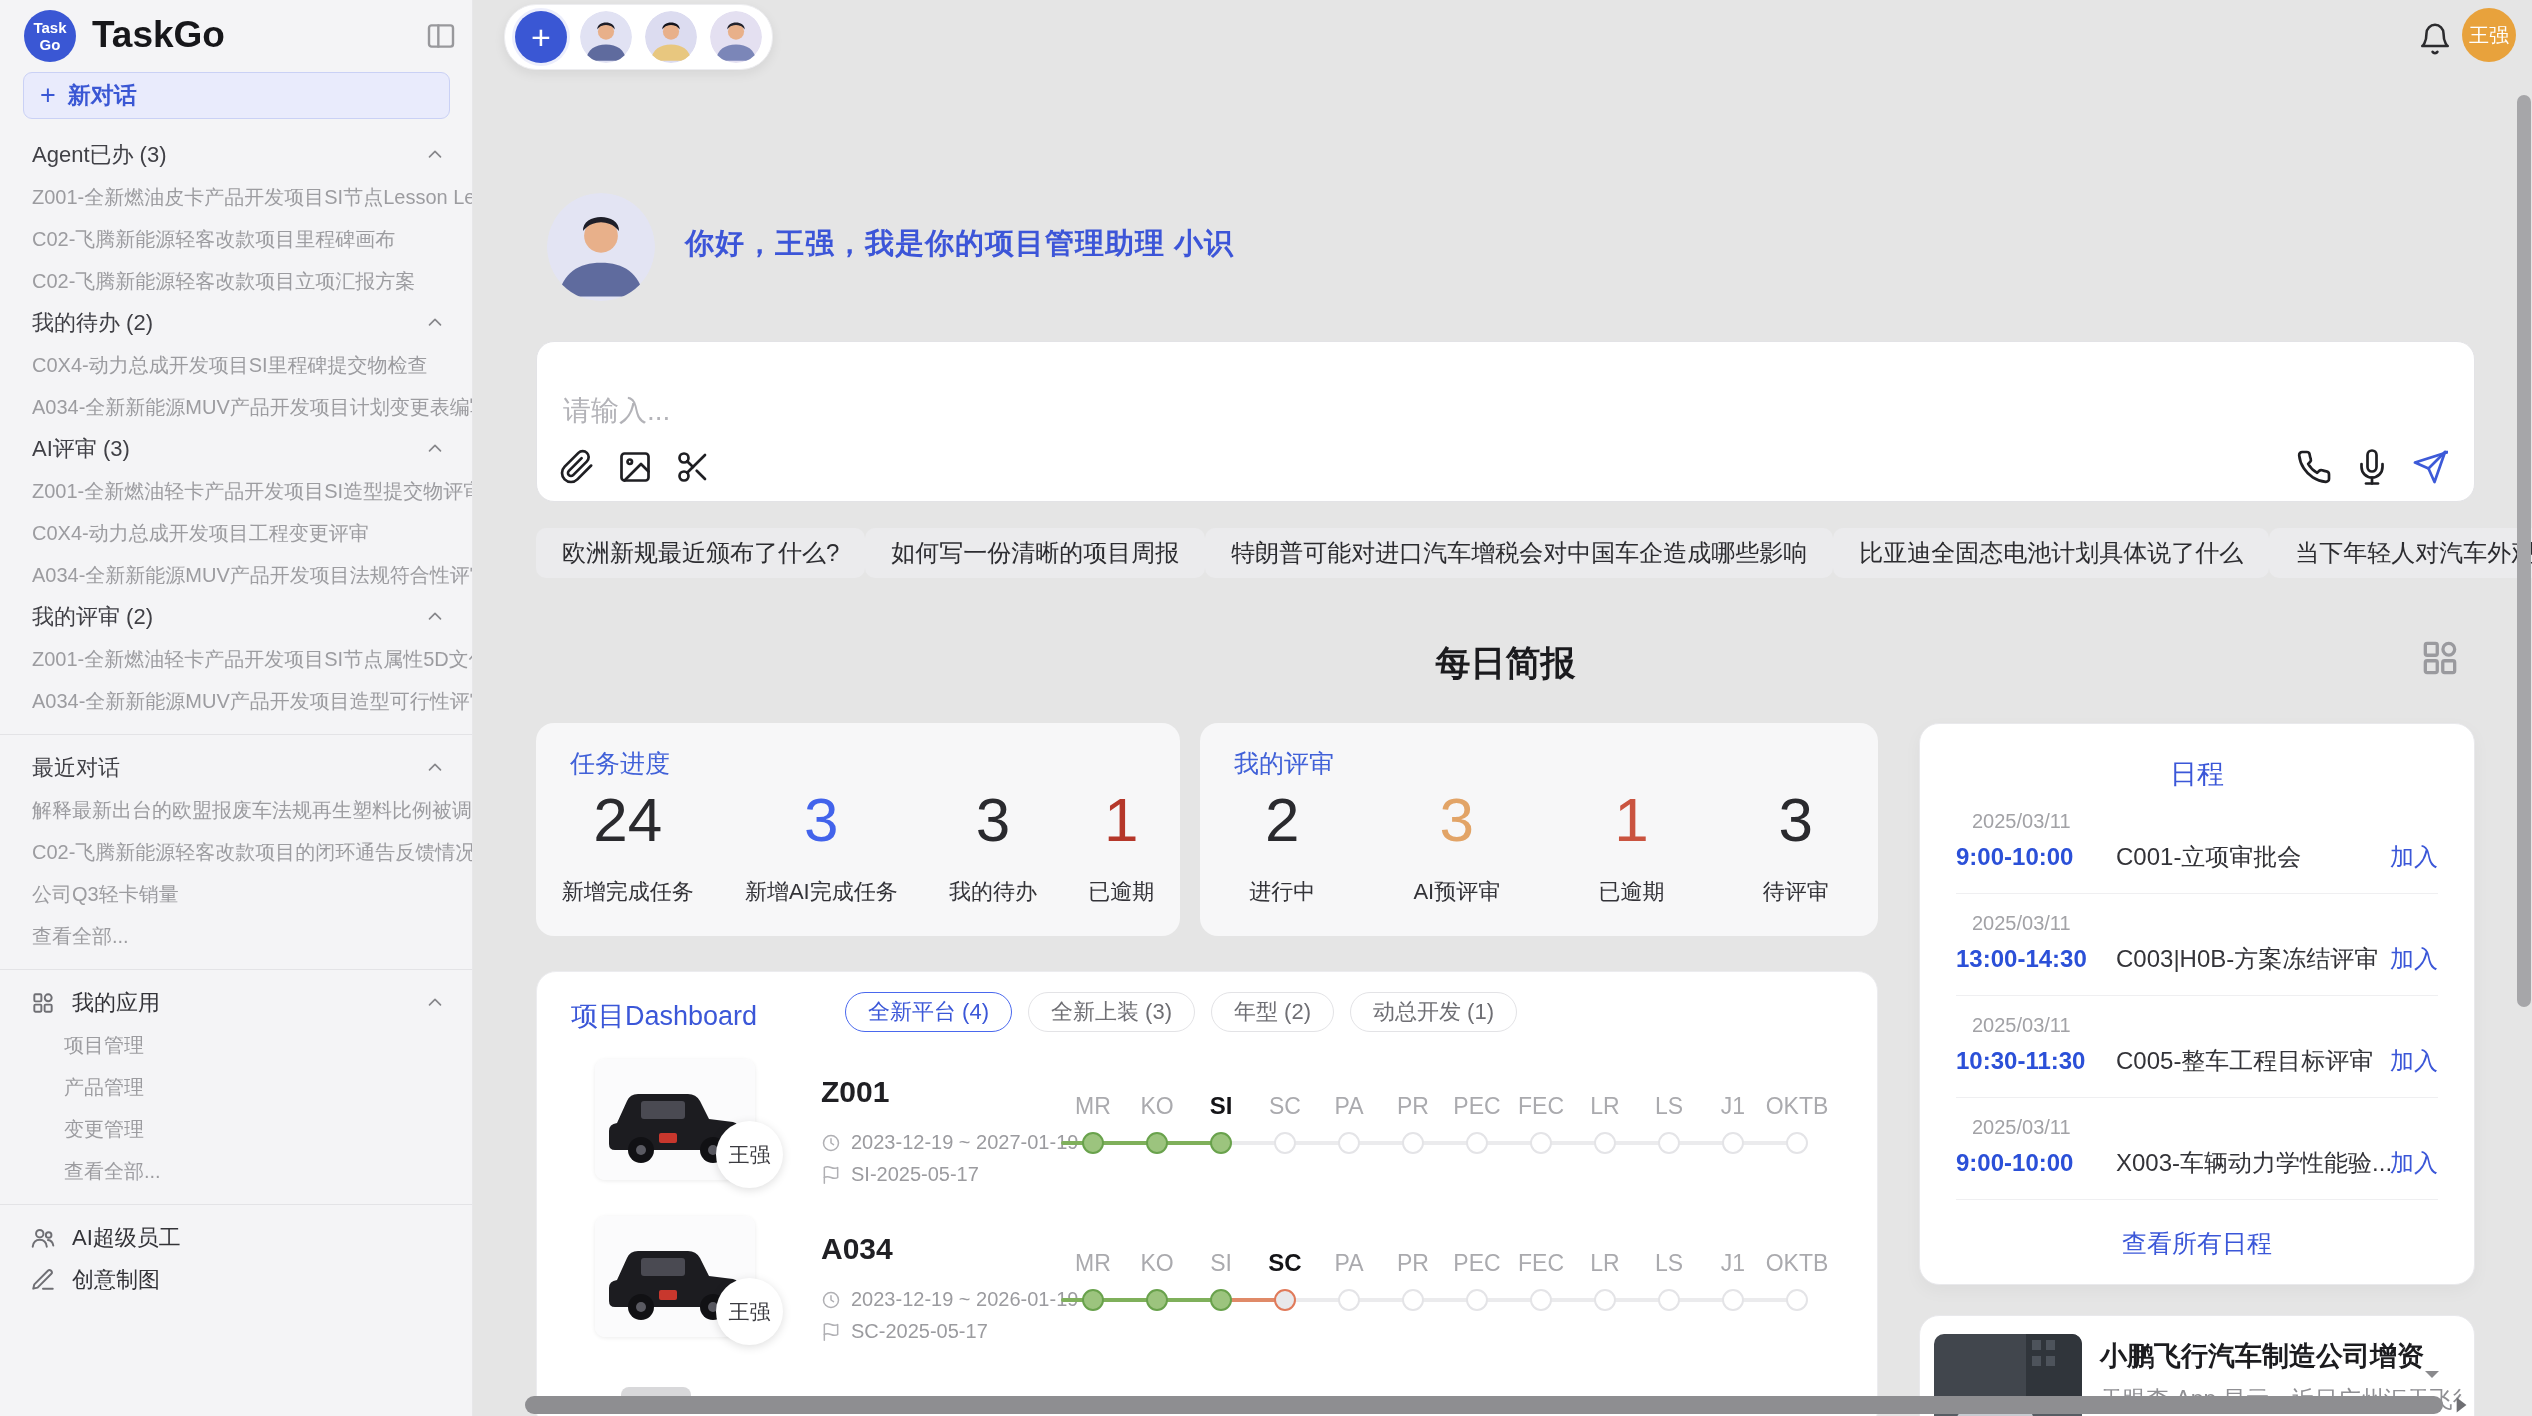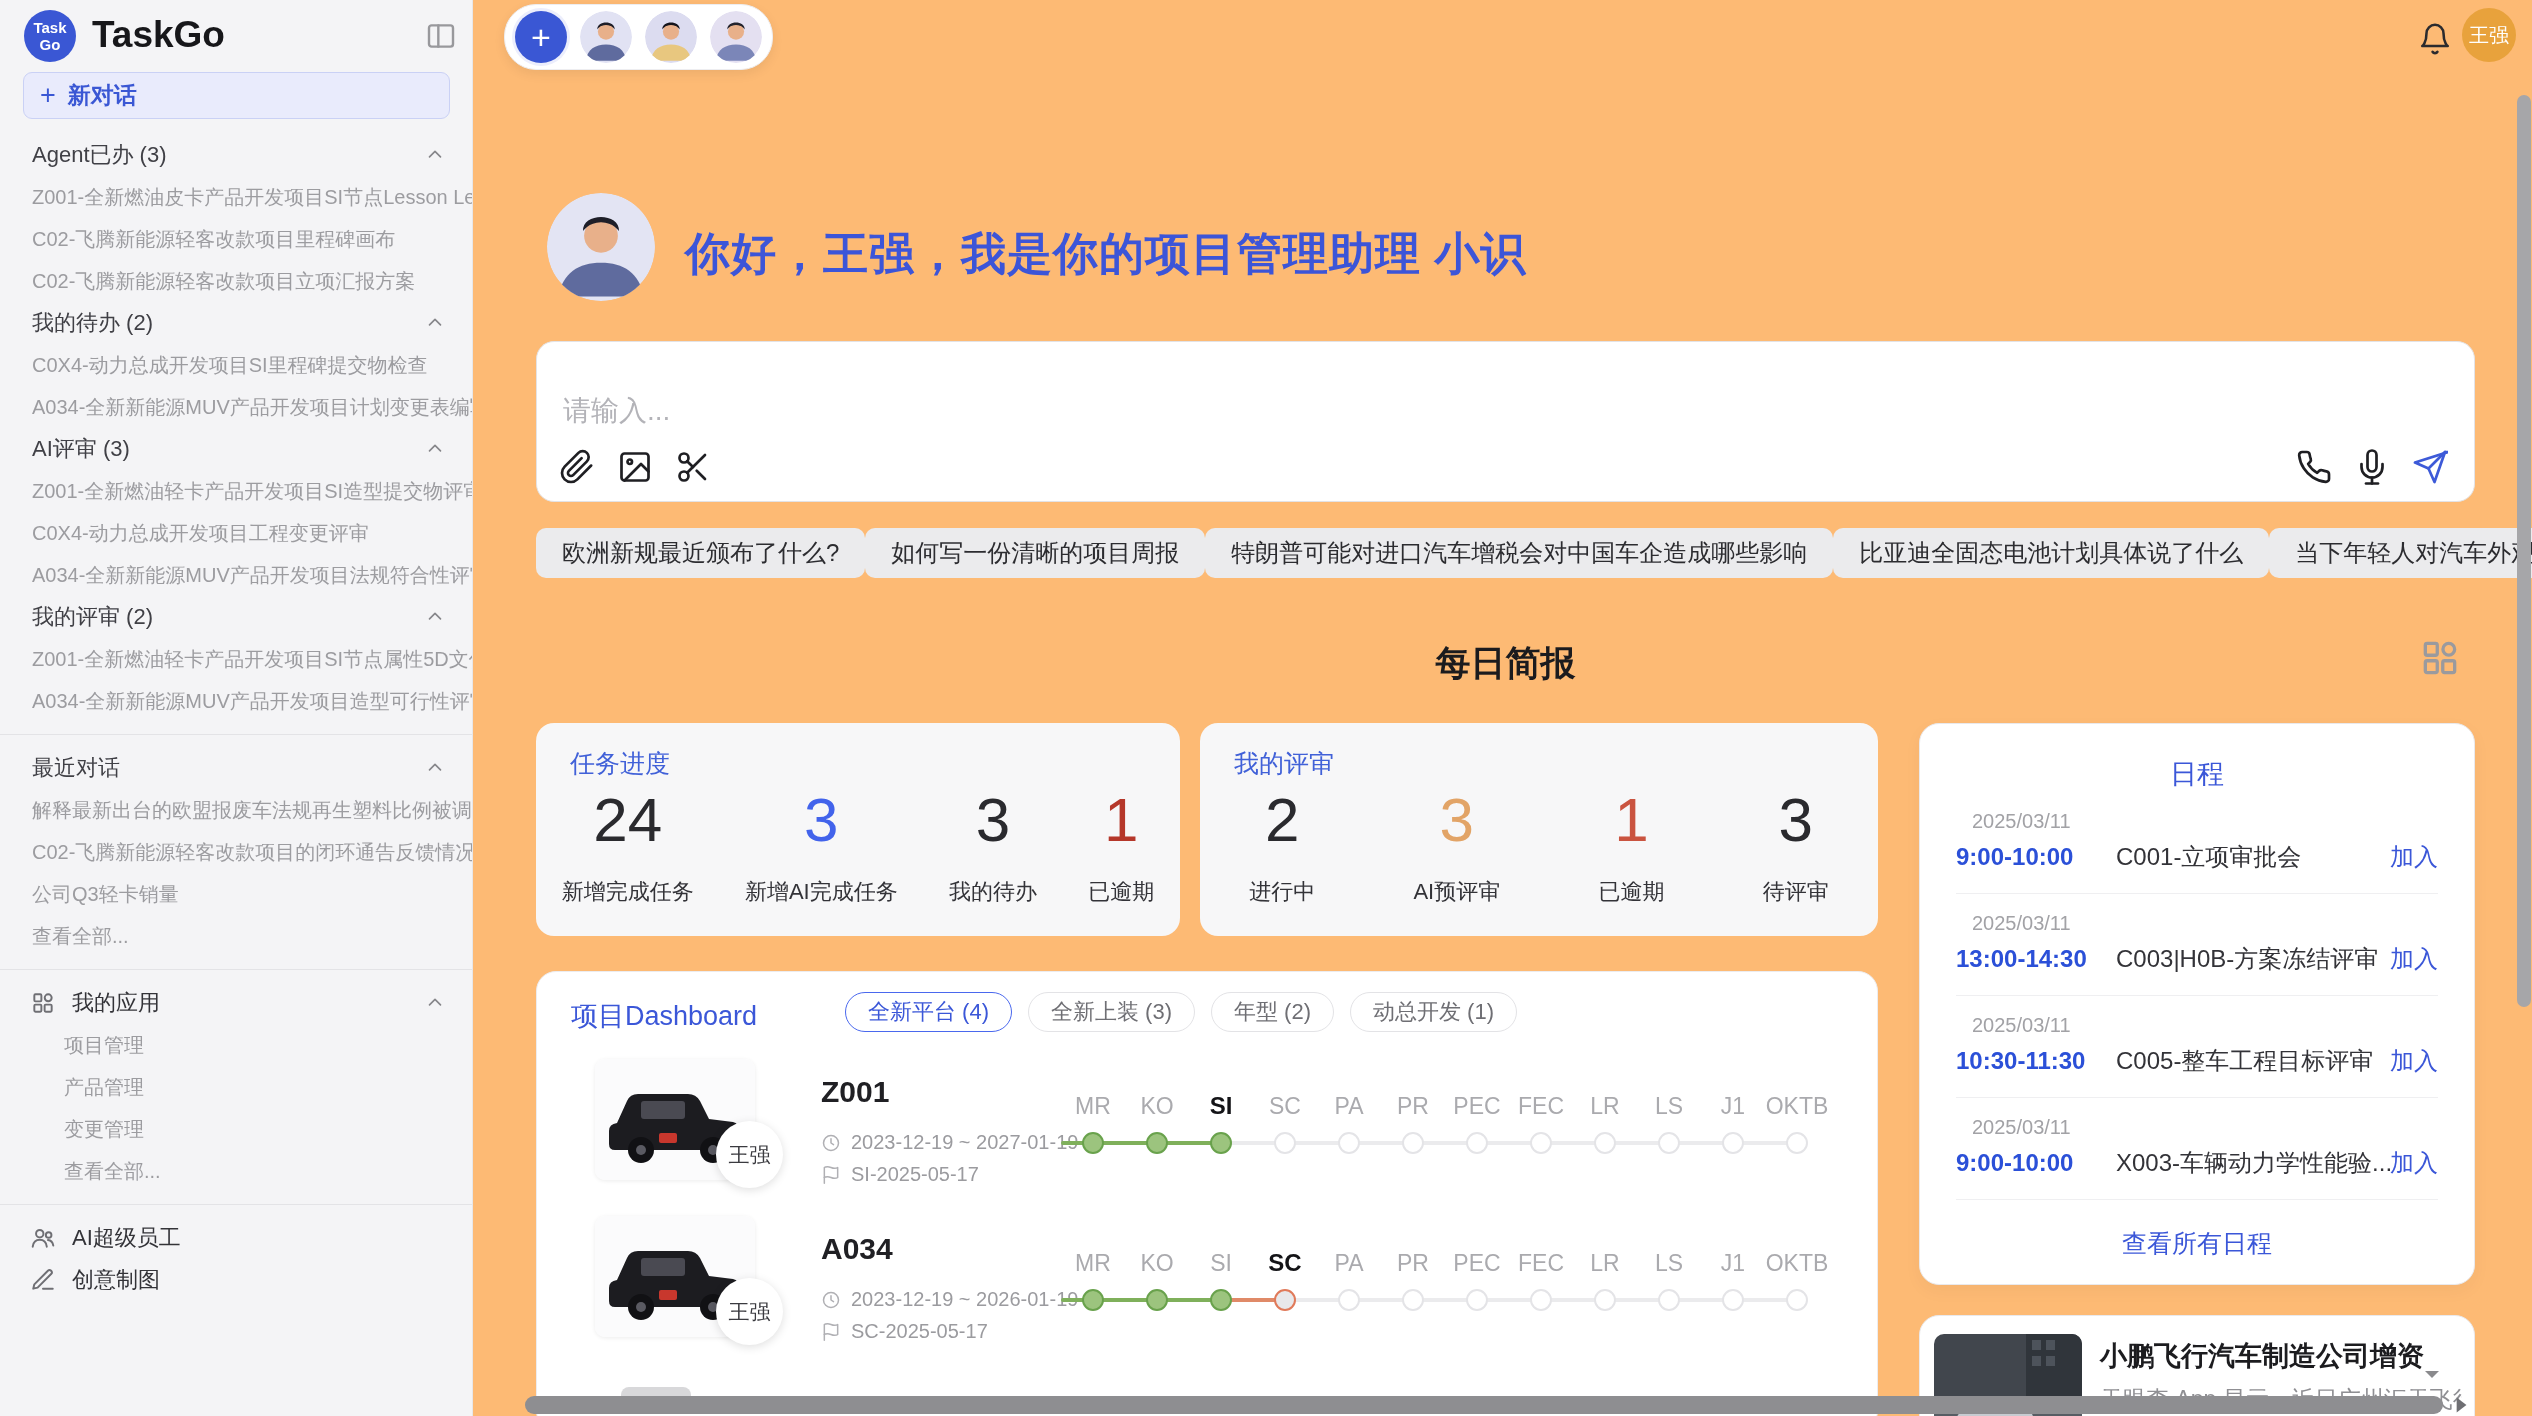--- a/index.html
+++ b/index.html
@@ -1,17 +1,17 @@
 <!DOCTYPE html>
 <html><head>
 <meta charset="utf-8">
 <style>
   html,body{margin:0;padding:0;background:#fff;}
   *{font-family:"Liberation Sans","DejaVu Sans",sans-serif;}
-  #app{position:relative;width:2532px;height:1416px;background:#fdba74;overflow:hidden;}
+  #app{position:relative;width:2532px;height:1416px;background:#e5e5e5;overflow:hidden;}
 
   
   .sidebar{position:absolute;left:0;top:0;width:473px;height:1416px;background:#f4f4f6;border-right:1px solid #e7e7e9;box-sizing:border-box;}
   .logo-badge{position:absolute;left:24px;top:10px;width:52px;height:52px;border-radius:50%;background:#3a57d4;color:#fff;font-size:15px;line-height:17px;display:flex;flex-direction:column;align-items:center;justify-content:center;font-weight:600;}
   .brand{position:absolute;left:92px;top:14px;font-size:37px;font-weight:700;color:#17171a;}
   .collapse-btn{position:absolute;right:14px;top:20px;width:34px;height:32px;color:#98989c;cursor:pointer;}
   .new-chat{position:absolute;left:23px;top:72px;width:427px;height:47px;background:#e9ebfc;border:1.5px solid #cad1f5;border-radius:9px;display:flex;align-items:center;gap:12px;padding-left:16px;box-sizing:border-box;color:#3a57d4;font-size:23px;font-weight:600;cursor:pointer;}
   .new-chat .plus{font-size:27px;font-weight:400;}
   .sb-list{position:absolute;left:0;top:134px;right:0;}
   .sec-h{height:42px;display:flex;align-items:center;padding:0 26px 0 32px;font-size:22px;color:#404046;font-weight:500;}
@@ -25,21 +25,21 @@
 
   
   .top-pill{position:absolute;left:504px;top:4px;height:64px;border-radius:32px;background:#fff;border:1px solid #ededf0;box-shadow:0 4px 12px rgba(0,0,0,.07);display:flex;align-items:center;gap:13px;padding:0 10px;}
   .plus-btn{width:52px;height:52px;border-radius:50%;background:#3a57d4;color:#fff;font-size:34px;display:flex;align-items:center;justify-content:center;cursor:pointer;box-shadow:0 0 0 3px #eceefc;}
   .mini-avatar{width:52px;height:52px;border-radius:50%;overflow:hidden;cursor:pointer;flex:none;}
   .bell{position:absolute;left:2418px;top:22px;width:34px;height:34px;color:#2b2b2e;cursor:pointer;}
   .user-chip{position:absolute;left:2462px;top:8px;width:54px;height:54px;border-radius:50%;background:#e8a23c;color:#fff;font-size:20px;display:flex;align-items:center;justify-content:center;cursor:pointer;}
 
   
   .hello-avatar{position:absolute;left:547px;top:193px;width:108px;height:108px;border-radius:50%;overflow:hidden;}
-  .hello-text{position:absolute;left:685px;top:224px;font-size:45px;font-weight:700;color:#3c55d8;letter-spacing:1px;}
+  .hello-text{position:absolute;left:685px;top:224px;font-size:29px;font-weight:700;color:#3c55d8;letter-spacing:1px;}
 
   
   .composer{position:absolute;left:536px;top:341px;width:1939px;height:161px;border:1.5px solid #e3e3e6;border-radius:18px;box-sizing:border-box;background:#fff;}
   .ph{position:absolute;left:26px;top:50px;font-size:28px;color:#b3b3b8;}
   .c-left{position:absolute;left:22px;bottom:16px;display:flex;gap:22px;color:#1f1f23;}
   .c-right{position:absolute;right:26px;bottom:16px;display:flex;gap:22px;align-items:center;color:#1f1f23;}
   .cicon{width:36px;height:36px;cursor:pointer;}
   .cicon.blue{color:#3d5ad8;}
 
   

